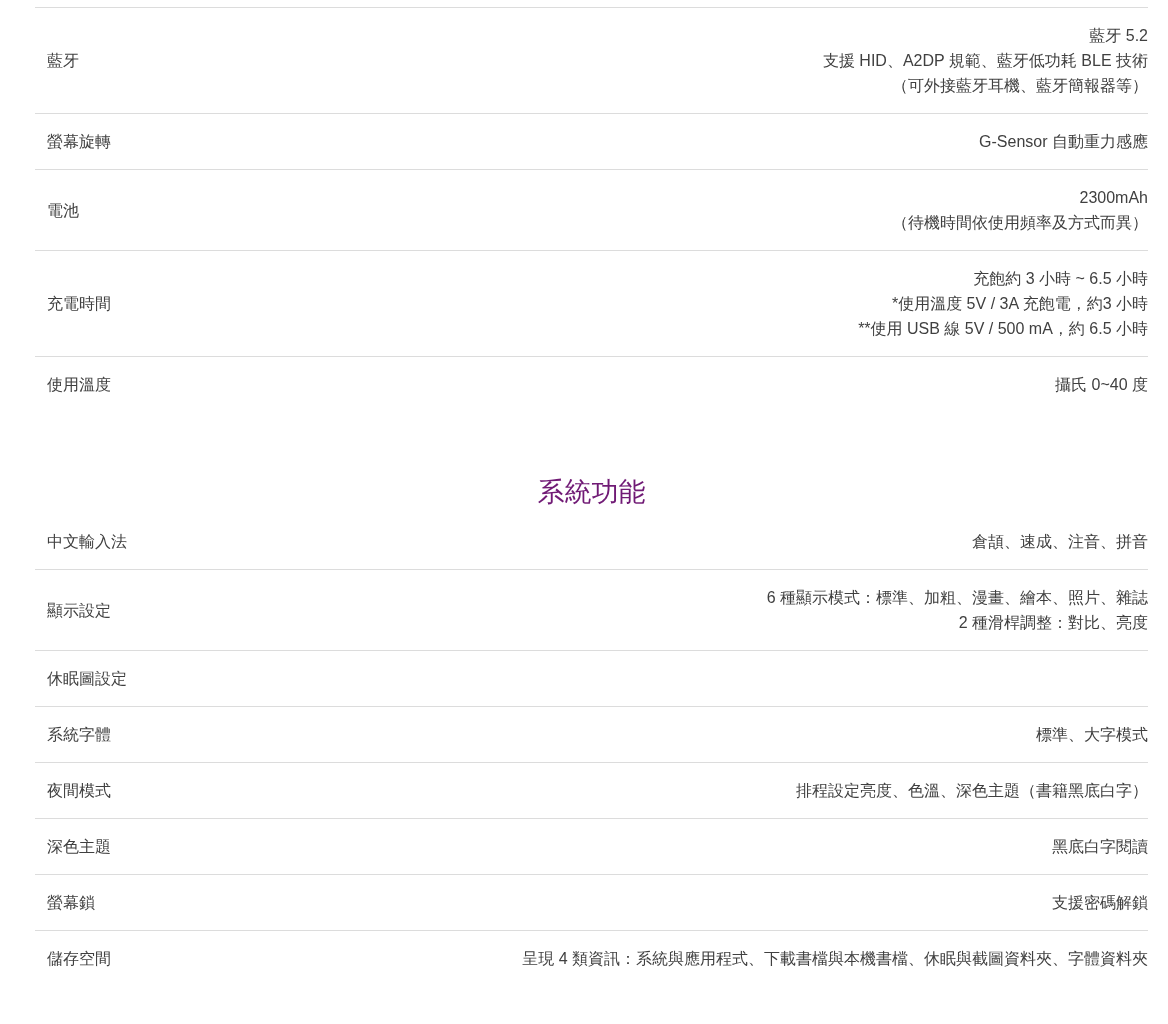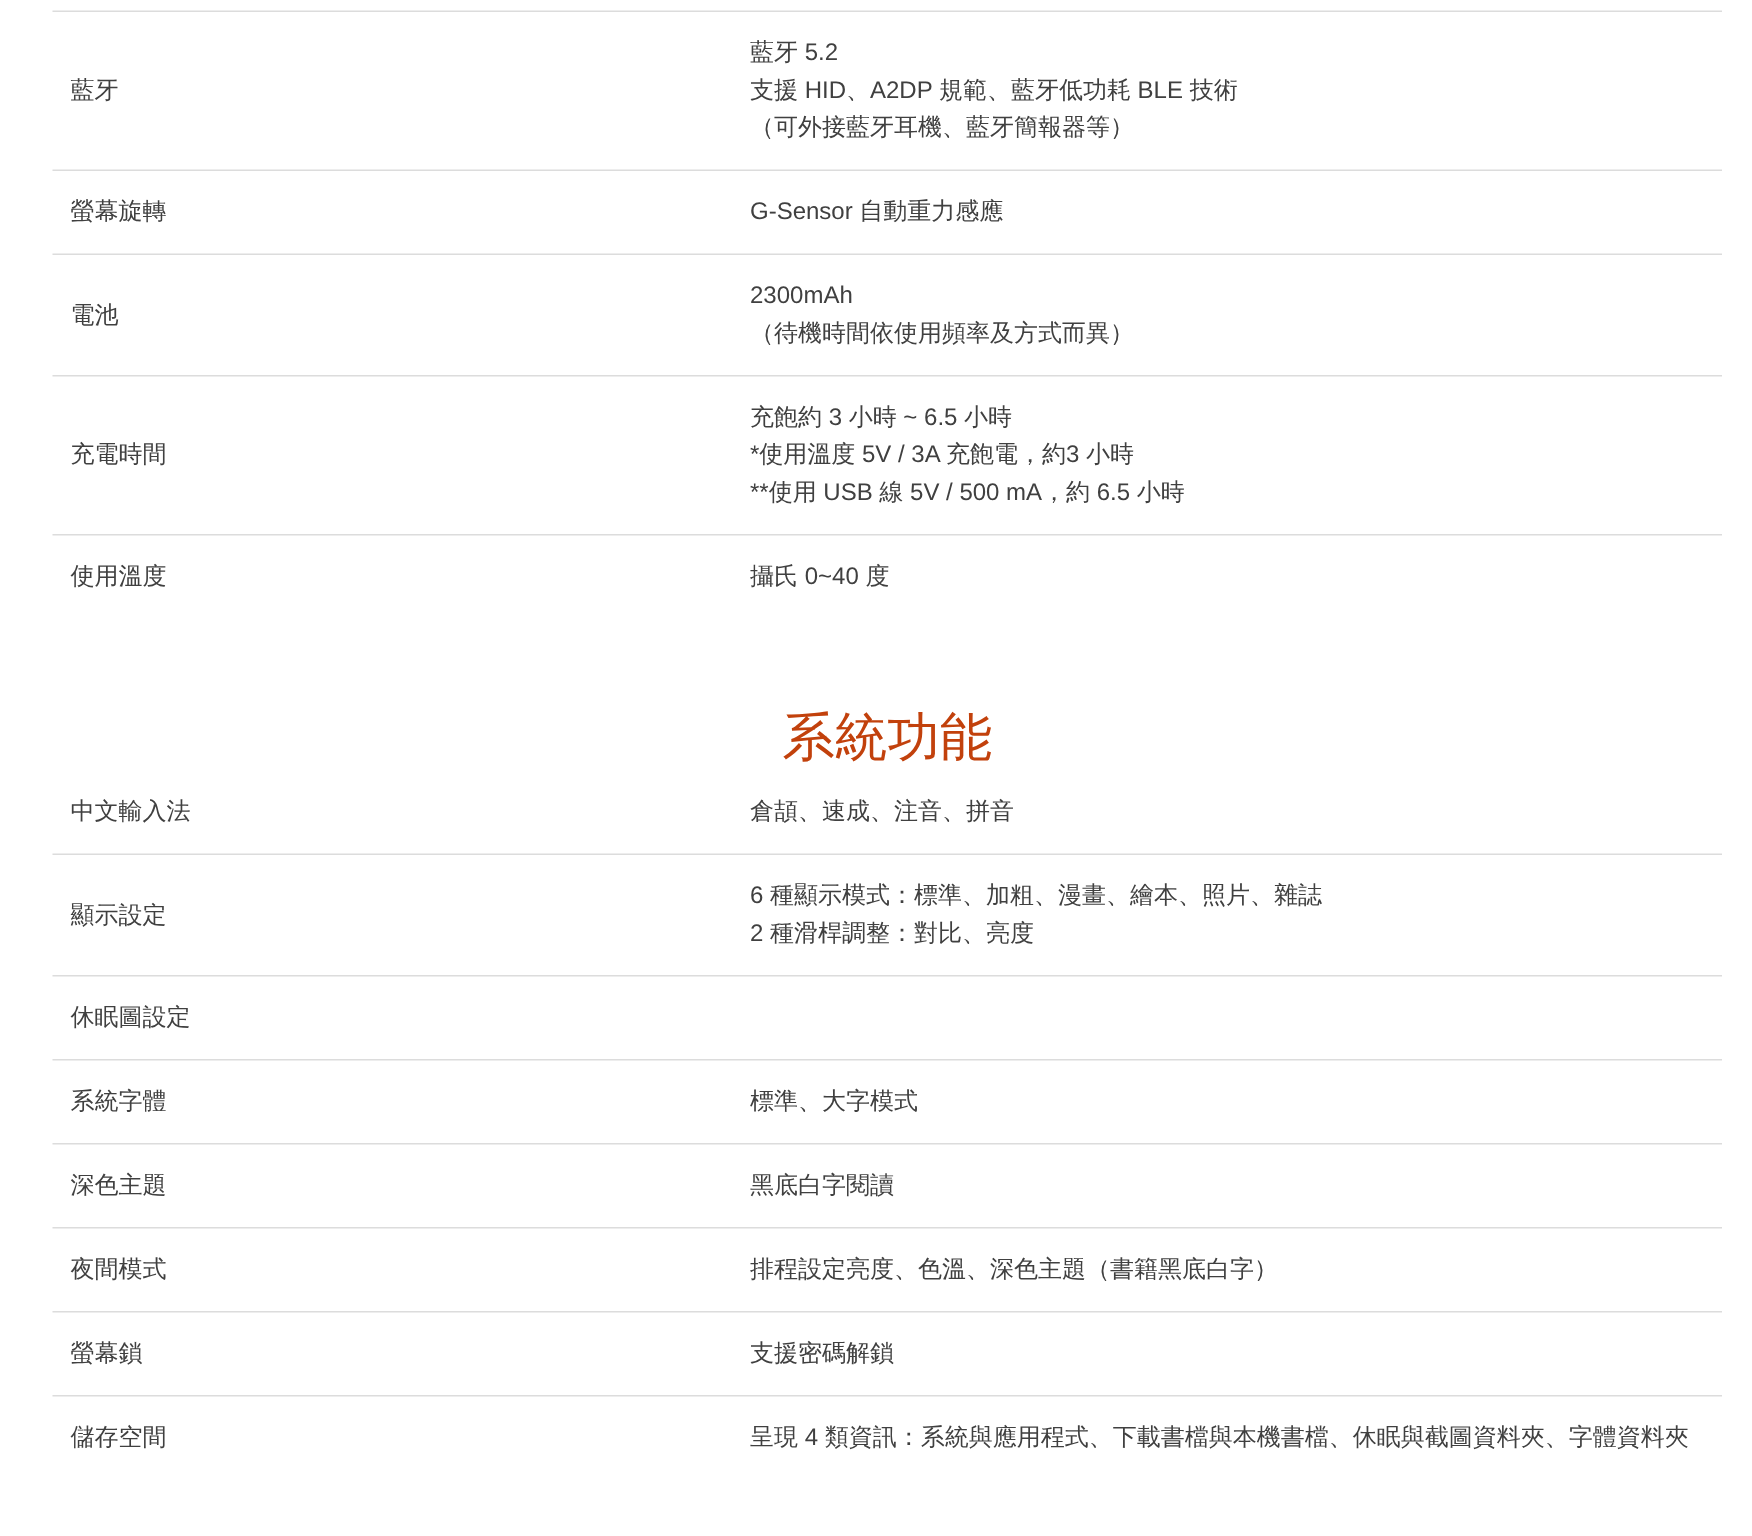--- a/index.html
+++ b/index.html
@@ -26,28 +26,28 @@
     padding: 15px 0;
     font-size: 16px;
     line-height: 25px;
   }
   .spec-table .spec-row:last-child { border-bottom: none; }
   .cell-label {
     flex: 0 0 465px;
     text-align: left;
     padding-left: 12px;
   }
-  .cell-value { flex: 1; min-width: 0; }
+  .cell-value { flex: 1; min-width: 0; text-align: right; }
   .value-line { display: block; }
   .section-title {
-    font-size: 35px;
+    font-size: 27px;
     font-weight: 400;
     line-height: 44px;
     text-align: center;
-    color: #c2410c;
+    color: #701a75;
     margin: 58px 0 0 0;
   }
 </style>
 </head>
 <body>
 
 <div class="content">
 
   <div class="spec-table" id="spec-table">
   <div class="spec-row">
@@ -114,30 +114,30 @@
   </div>
 
   <div class="spec-row">
     <div class="cell-label">系統字體</div>
     <div class="cell-value">
           <div class="value-line">標準、大字模式</div>
         </div>
   </div>
 
   <div class="spec-row">
-    <div class="cell-label">深色主題</div>
+    <div class="cell-label">夜間模式</div>
     <div class="cell-value">
-          <div class="value-line">黑底白字閱讀</div>
+          <div class="value-line">排程設定亮度、色溫、深色主題（書籍黑底白字）</div>
         </div>
   </div>
 
   <div class="spec-row">
-    <div class="cell-label">夜間模式</div>
+    <div class="cell-label">深色主題</div>
     <div class="cell-value">
-          <div class="value-line">排程設定亮度、色溫、深色主題（書籍黑底白字）</div>
+          <div class="value-line">黑底白字閱讀</div>
         </div>
   </div>
 
   <div class="spec-row">
     <div class="cell-label">螢幕鎖</div>
     <div class="cell-value">
           <div class="value-line">支援密碼解鎖</div>
         </div>
   </div>
 

